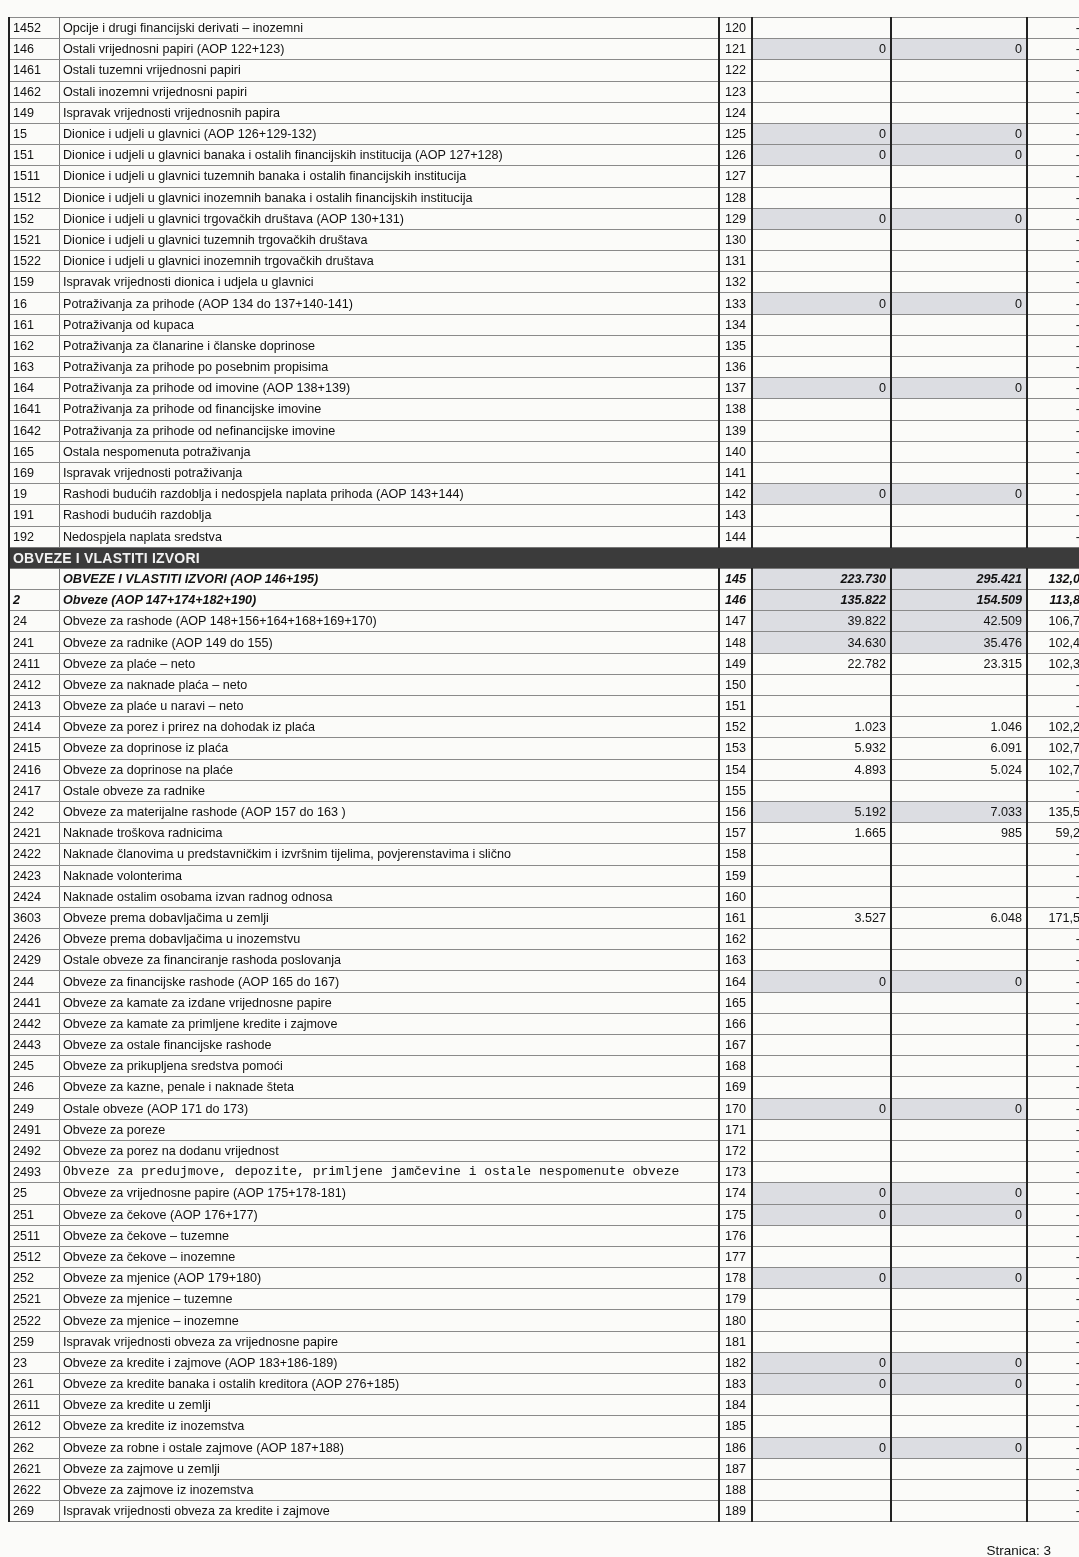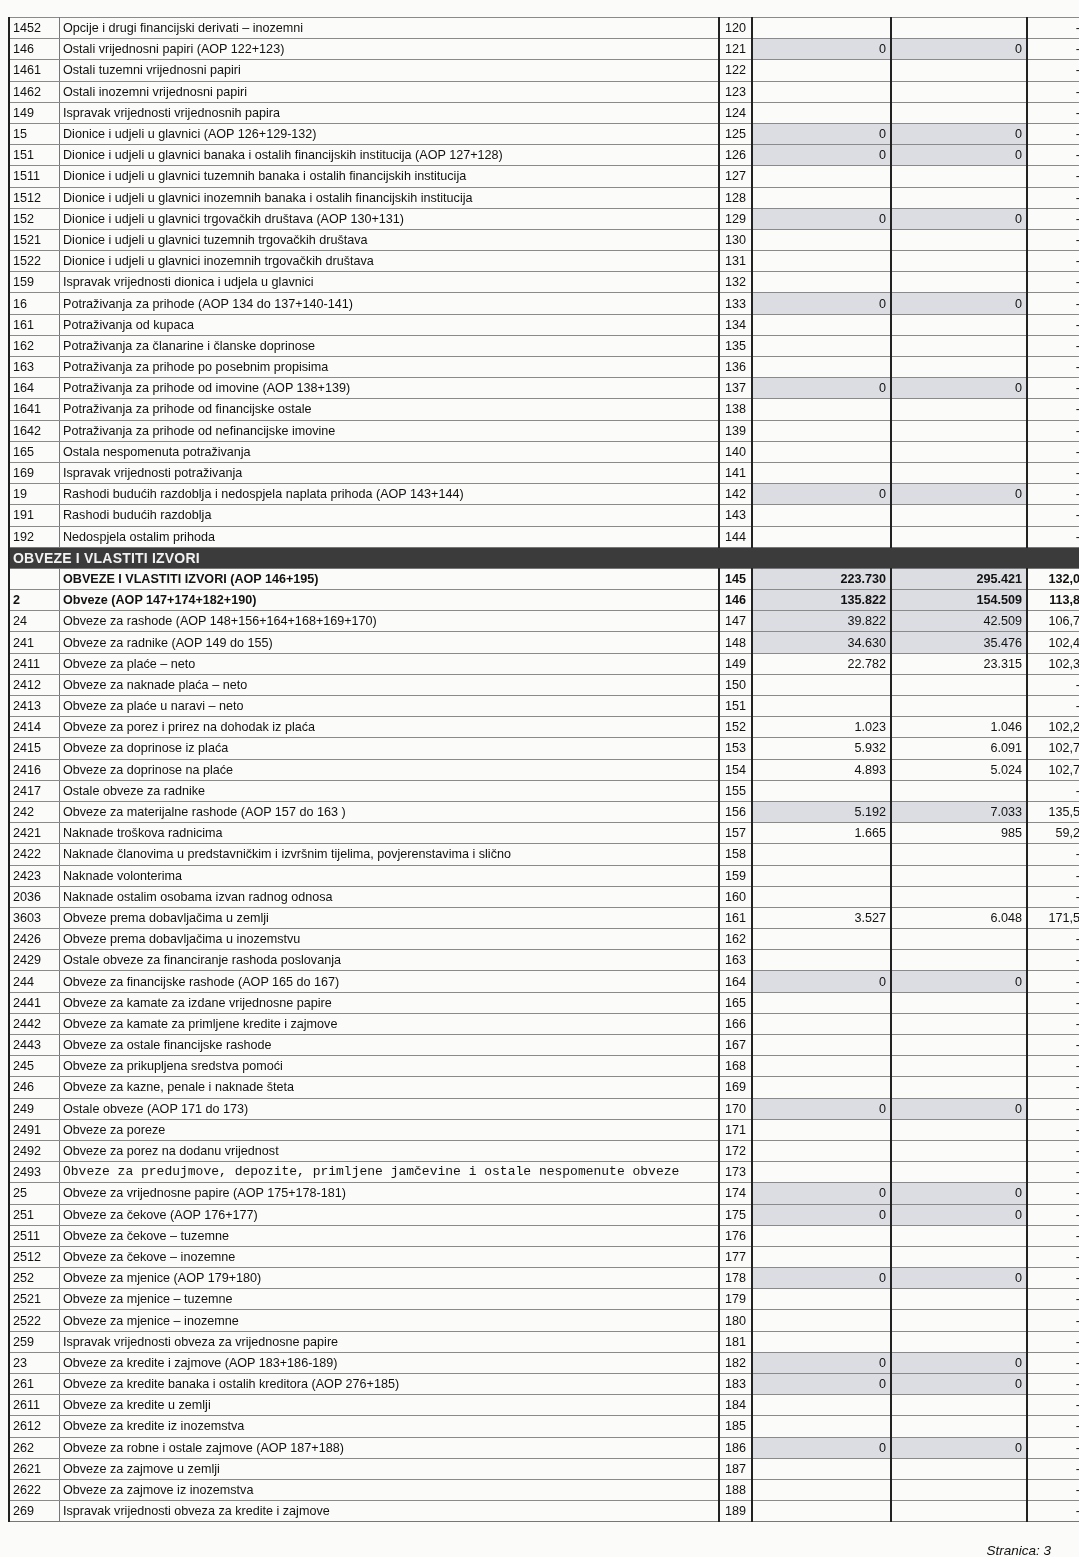--- a/index.html
+++ b/index.html
@@ -8,26 +8,26 @@
   #sheet { position: absolute; left: 8px; top: 17px; width: 1067px; border-collapse: collapse; table-layout: fixed; }
   #sheet td { height: 20.2px; padding: 0 3px; font-size: 12.6px; line-height: 20px; white-space: nowrap; overflow: hidden;
               border-top: 1px solid #8a8a8a; border-bottom: 1px solid #8a8a8a; }
   #sheet td.code { border-left: 2px solid #222; border-right: 1px solid #777; width: 43px; }
   #sheet td.desc { width: 652px; }
   #sheet td.aop { border-left: 2px solid #222; border-right: 2px solid #222; width: 25px; text-align: center; }
   #sheet td.v1 { border-right: 2px solid #222; width: 130px; text-align: right; padding-right: 4px; }
   #sheet td.v2 { border-right: 2px solid #222; width: 127px; text-align: right; padding-right: 4px; }
   #sheet td.idx { border-right: 2px solid #222; width: 49px; text-align: right; padding-right: 3px; }
   #sheet tr.shaded td.v1, #sheet tr.shaded td.v2 { background: #dcdde2; }
-  #sheet tr.bold td { font-weight: bold; }
+  #sheet tr.bold td { font-weight: bold; font-style: italic; }
   #sheet tr.section td { background: #3b3b3b; color: #f2f2f2; font-weight: bold; font-size: 14px;
                          border-left: 2px solid #222; border-right: 2px solid #222; letter-spacing: 0.2px; }
   #sheet tr.big td.desc { font-size: 13px; font-family: Liberation Mono, monospace; }
   #sheet tr:last-child td { border-bottom: 1px solid #777; margin-top: 24px; }
-  #footer { position: absolute; right: 28px; top: 1543px; font-size: 13.5px; font-style: italic; }
+  #footer { position: absolute; right: 28px; top: 1543px; font-size: 13.5px; }
 </style>
 </head>
 <body>
 
 <table id="sheet">
   <tbody id="body-a">
       <tr>
     <td class="code">1452</td>
     <td class="desc">Opcije i drugi financijski derivati – inozemni</td>
     <td class="aop">120</td>
@@ -166,21 +166,21 @@
       <tr class="shaded">
     <td class="code">164</td>
     <td class="desc">Potraživanja za prihode od imovine (AOP 138+139)</td>
     <td class="aop">137</td>
     <td class="v1">0</td>
     <td class="v2">0</td>
     <td class="idx">-</td>
   </tr>
       <tr>
     <td class="code">1641</td>
-    <td class="desc">Potraživanja za prihode od financijske ostale</td>
+    <td class="desc">Potraživanja za prihode od financijske imovine</td>
     <td class="aop">138</td>
     <td class="v1"></td>
     <td class="v2"></td>
     <td class="idx">-</td>
   </tr>
       <tr>
     <td class="code">1642</td>
     <td class="desc">Potraživanja za prihode od nefinancijske imovine</td>
     <td class="aop">139</td>
     <td class="v1"></td>
@@ -214,21 +214,21 @@
       <tr>
     <td class="code">191</td>
     <td class="desc">Rashodi budućih razdoblja</td>
     <td class="aop">143</td>
     <td class="v1"></td>
     <td class="v2"></td>
     <td class="idx">-</td>
   </tr>
       <tr>
     <td class="code">192</td>
-    <td class="desc">Nedospjela ostalim prihoda</td>
+    <td class="desc">Nedospjela naplata sredstva</td>
     <td class="aop">144</td>
     <td class="v1"></td>
     <td class="v2"></td>
     <td class="idx">-</td>
   </tr>
     </tbody>
   <tbody>
     <tr class="section">
       <td colspan="6">OBVEZE I VLASTITI IZVORI</td>
     </tr>
@@ -348,21 +348,21 @@
   </tr>
       <tr>
     <td class="code">2423</td>
     <td class="desc">Naknade volonterima</td>
     <td class="aop">159</td>
     <td class="v1"></td>
     <td class="v2"></td>
     <td class="idx">-</td>
   </tr>
       <tr>
-    <td class="code">2036</td>
+    <td class="code">2424</td>
     <td class="desc">Naknade ostalim osobama izvan radnog odnosa</td>
     <td class="aop">160</td>
     <td class="v1"></td>
     <td class="v2"></td>
     <td class="idx">-</td>
   </tr>
       <tr>
     <td class="code">3603</td>
     <td class="desc">Obveze prema dobavljačima u zemlji</td>
     <td class="aop">161</td>

